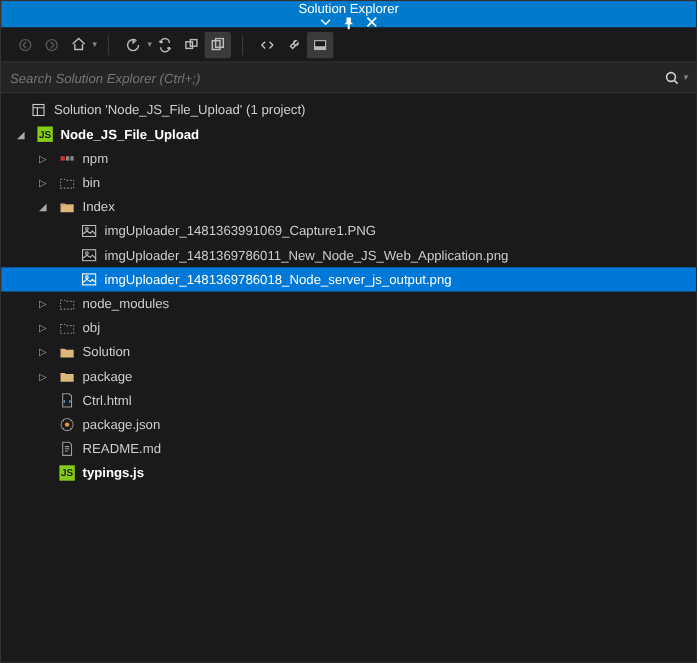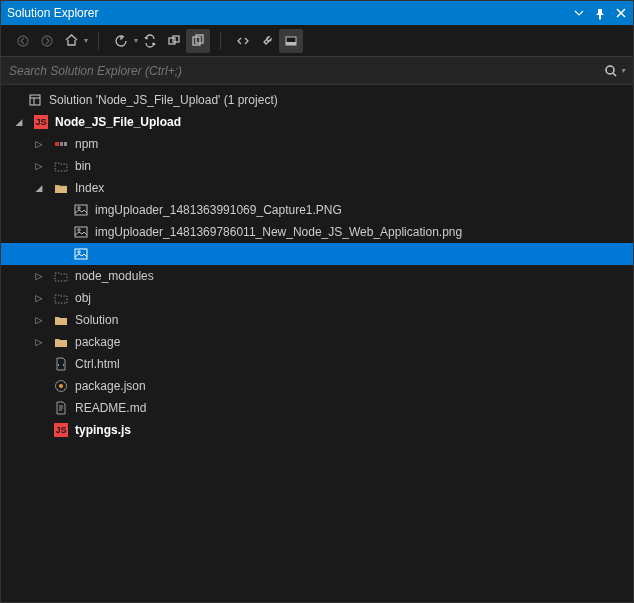--- a/index.html
+++ b/index.html
@@ -10,20 +10,21 @@
     font-size: 12px; color: #ccc;
     overflow: hidden;
     border: 1px solid #333;
   }
   .titlebar {
     height: 24px; background: #007acc;
     display: flex; align-items: center;
     padding: 0 6px;
     color: #fff; font-size: 12px;
     justify-content: space-between;
+    flex-direction: column;
   }
   .titlebar .left { display: flex; align-items: center; }
   .titlebar .right { display: flex; align-items: center; gap: 10px; }
   .titlebar .icon { width: 11px; height: 11px; display: inline-flex; }
   .toolbar {
     height: 32px; background: #1a1a1a;
     border-bottom: 1px solid #3a3a3a;
     display: flex; align-items: center;
     padding: 0 8px; gap: 4px;
   }
@@ -79,21 +80,21 @@
 
   
   svg { display: block; }
   .folder-svg { fill: #dcb67a; }
   .folder-dashed { stroke: #888; stroke-dasharray: 1.5 1.5; fill: none; stroke-width: 1; }
   .file-svg { fill: none; stroke: #999; stroke-width: 1; }
   .img-svg { fill: none; stroke: #bbb; stroke-width: 1; }
   .row.selected .img-svg { stroke: #fff; }
   .sln-svg { fill: none; stroke: #ccc; stroke-width: 1; }
   .js-svg { background: #e89b2d; color: #1a1a1a; font-size: 9px; font-weight: bold; width: 14px; height: 14px; display: inline-flex; align-items: center; justify-content: center; }
-  .js-svg.main { background: #ef4444; }
+  .js-svg.main { background: #84cc16; }
   .home-svg, .refresh-svg, .sync-svg, .boxes-svg, .showall-svg, .code-svg, .wrench-svg, .preview-svg { stroke: currentColor; fill: none; stroke-width: 1.3; }
 </style>
 </head>
 <body>
 
 <div class="titlebar">
   <div class="left">
     <span>Solution Explorer</span>
   </div>
   <div class="right">
@@ -285,20 +286,21 @@
 
   <div class="row selected">
     <span class="indent" style="width:72px"></span>
     <span class="icon">
       <svg width="14" height="12" viewBox="0 0 14 12" class="img-svg">
           <rect x="1" y="1" width="12" height="10"></rect>
           <circle cx="5" cy="4" r="1.2"></circle>
           <path d="M1 9 l4 -3 l3 2 l2 -2 l3 3"></path>
         </svg>
     </span>
+    <span class="label">imgUploader_1481369786018_Node_server_js_output.png</span>
   </div>
 
   <div class="row">
     <span class="indent" style="width:32px"></span>
     <span class="expander">▷</span>
     <span class="indent" style="width:6px"></span>
     <span class="icon">
       <svg width="14" height="12" viewBox="0 0 14 12">
           <path class="folder-dashed" d="M1 3 h4 l1 1 h7 v7 h-12 z"></path>
         </svg>

